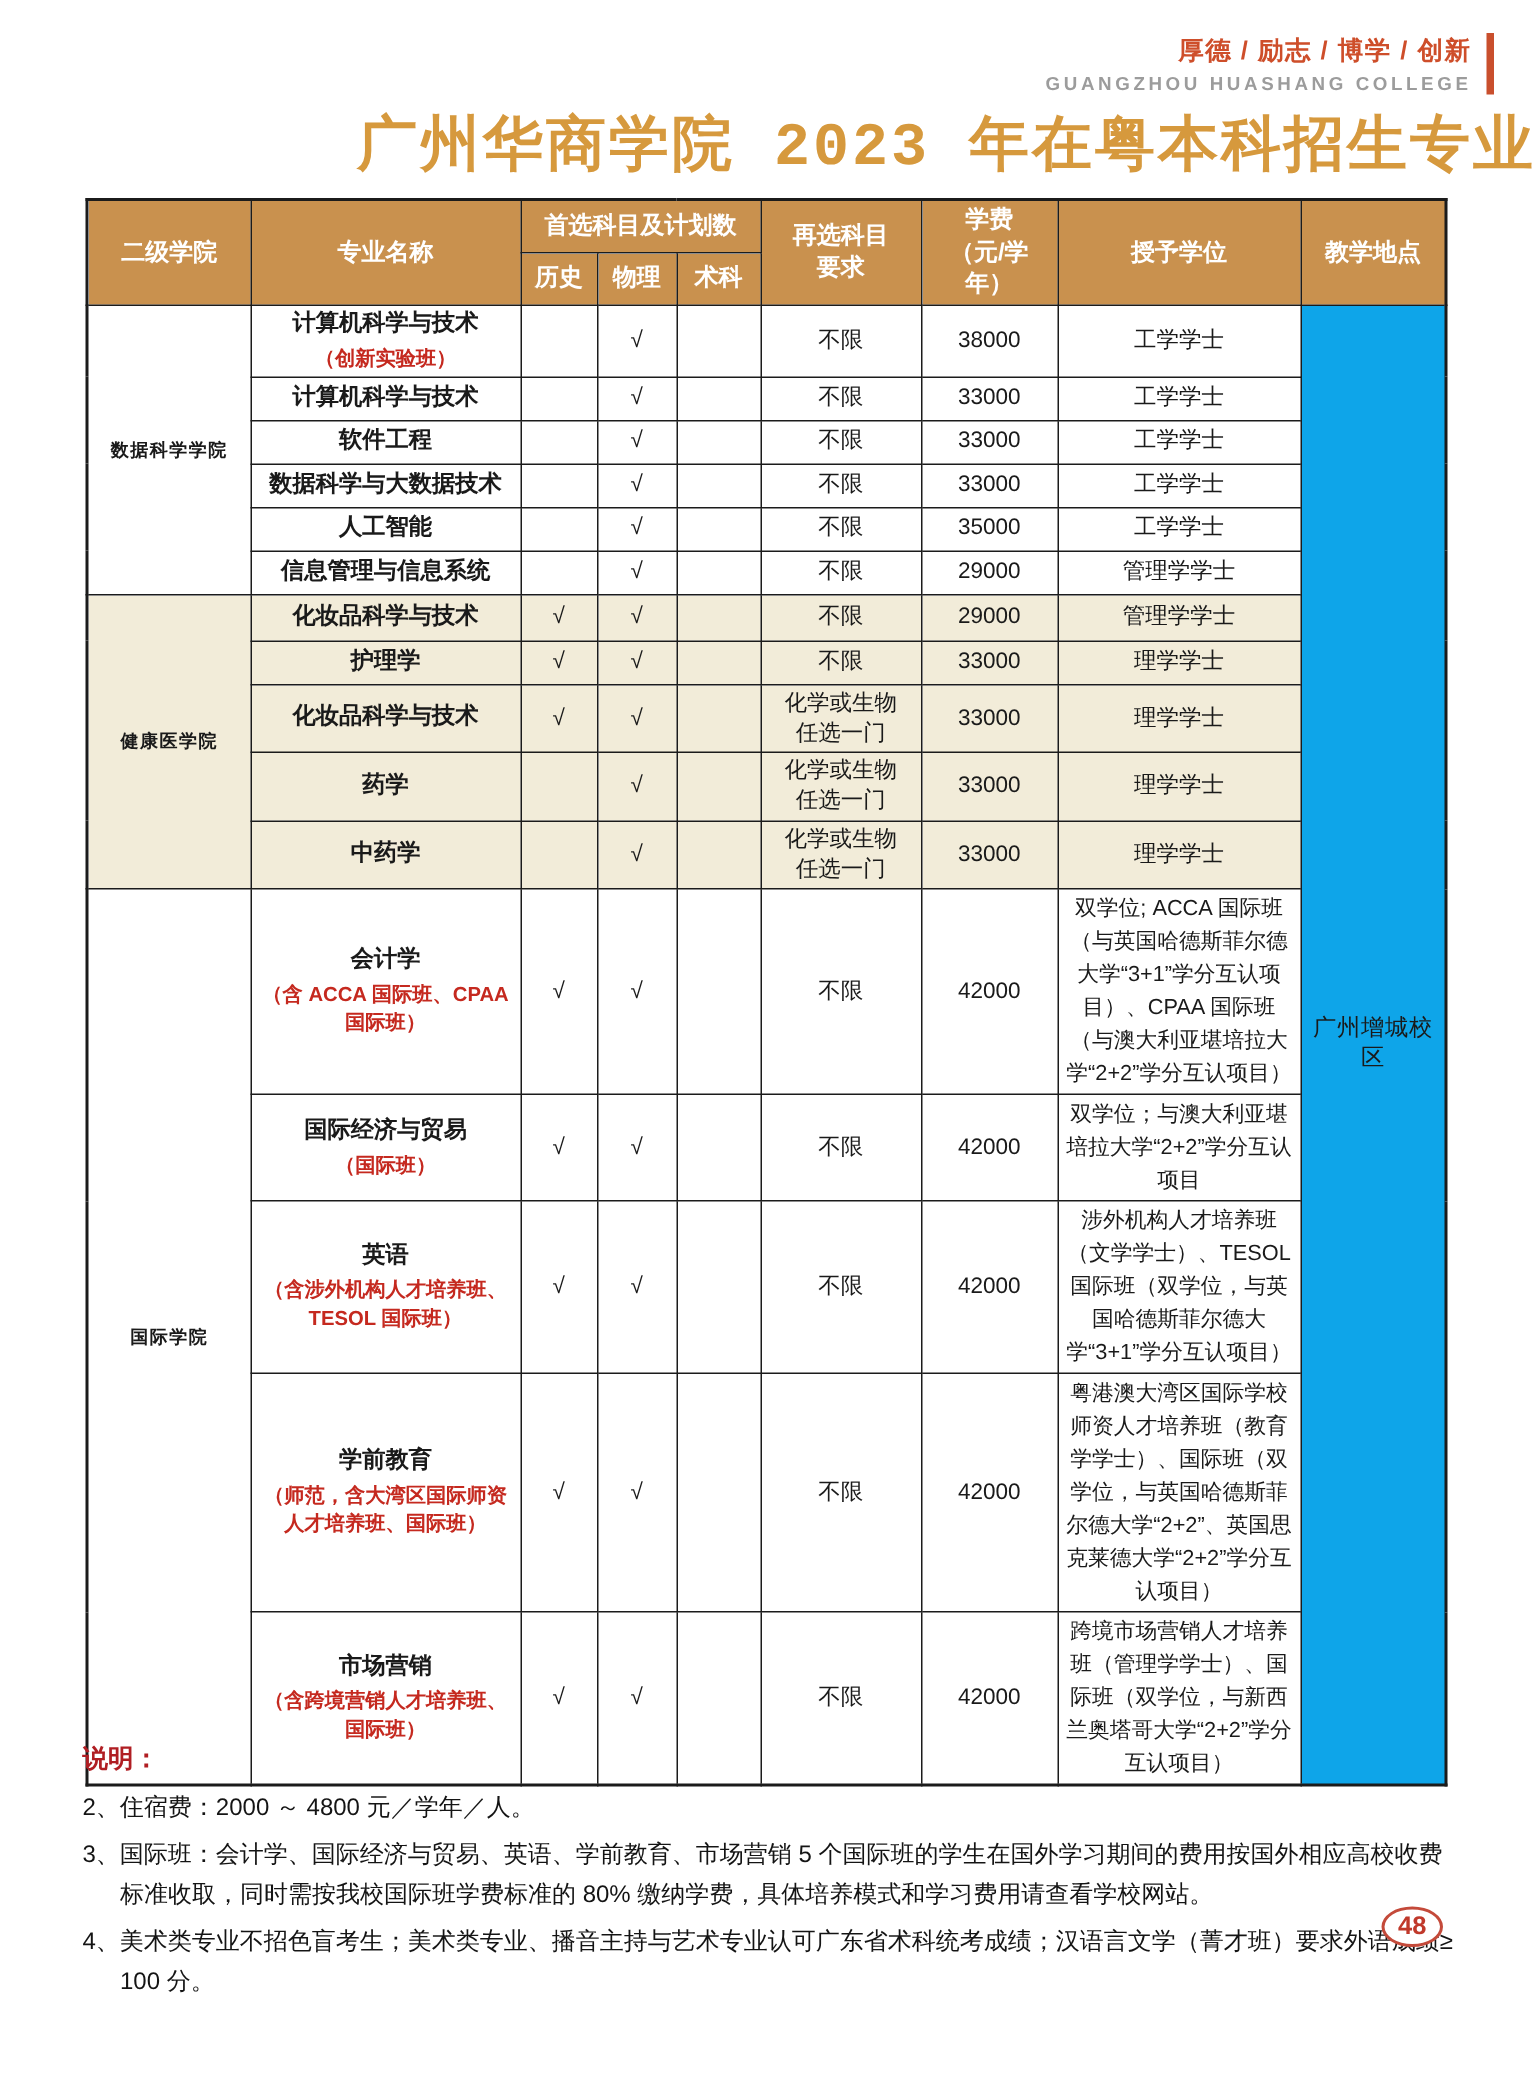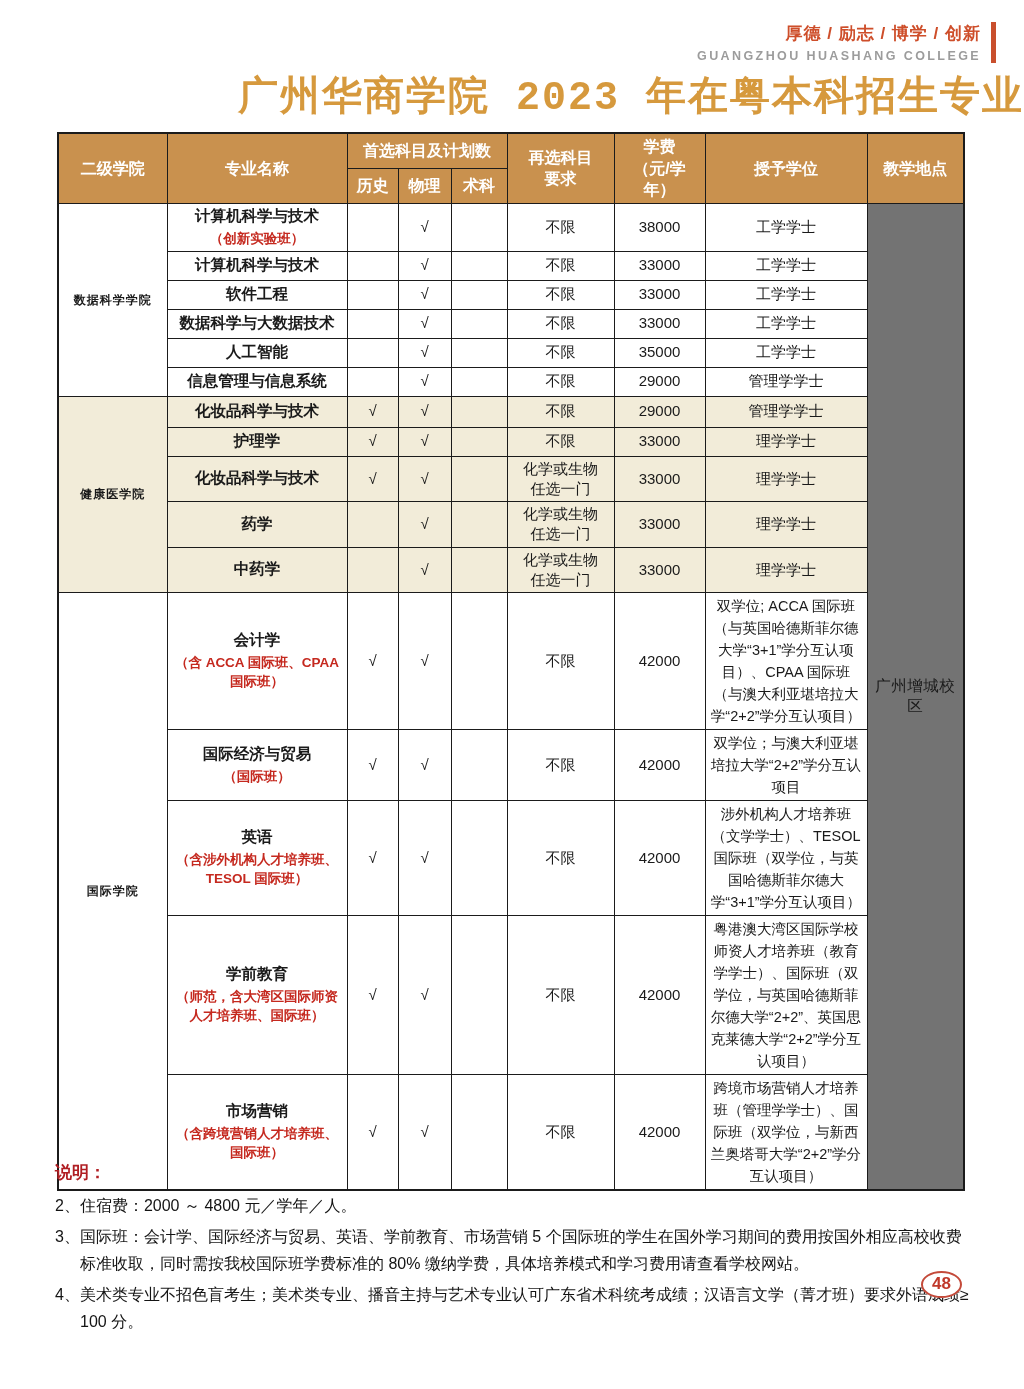--- a/index.html
+++ b/index.html
@@ -41,21 +41,21 @@
   tbody td { font-size:15px; background:#ffffff; line-height:1.35; }
   tr.beige td { background:#F2ECD9; }
   td.college { font-weight:bold; font-size:12px; letter-spacing:1px; }
   .major-name { font-weight:600; font-size:15.5px; }
   .major-note { color:#C5291F; font-size:13.5px; font-weight:600; margin-top:3px; line-height:1.4; }
   td.check { font-size:15px; }
   td.reselect { white-space:pre-line; font-weight:500; }
   td.tuition { font-weight:500; }
   td.degree { font-weight:500; }
   td.degree-left { text-align:left; font-size:14.5px; line-height:22px; padding:5px 6px; font-weight:500; }
-  td.location { background:#737373; font-size:15.5px; font-weight:500; letter-spacing:0.5px; }
+  td.location { background:#0ea5e9; font-size:15.5px; font-weight:500; letter-spacing:0.5px; }
 
   
   .notes { position:absolute; left:55px; top:1161px; width:916px; }
   .notes-title { color:#B01E23; font-weight:bold; font-size:17px; margin-bottom:8px; }
   .note-item {
     font-size:16px; line-height:1.72; font-weight:500; color:#141414;
     padding-left:25px; text-indent:-25px; margin-bottom:3px;
   }
 
   

